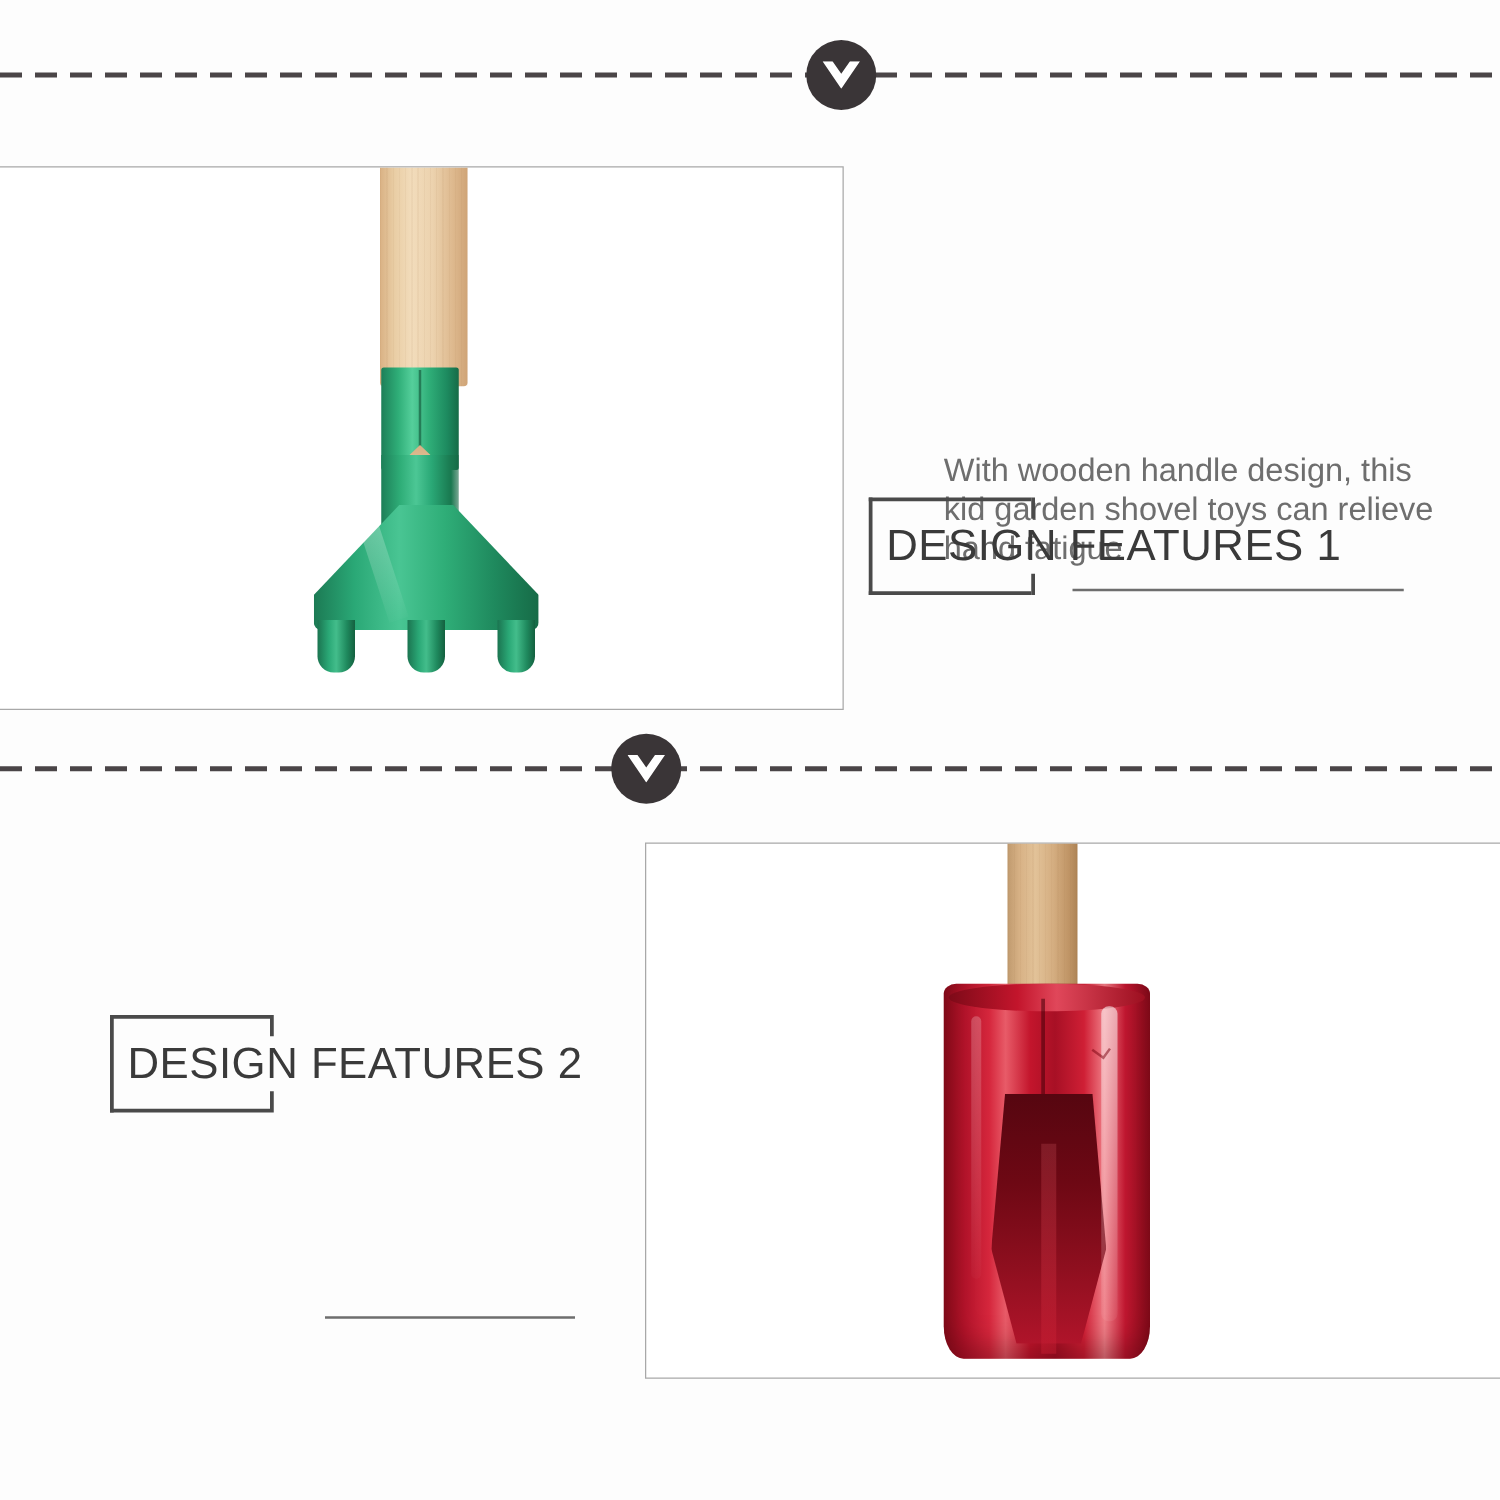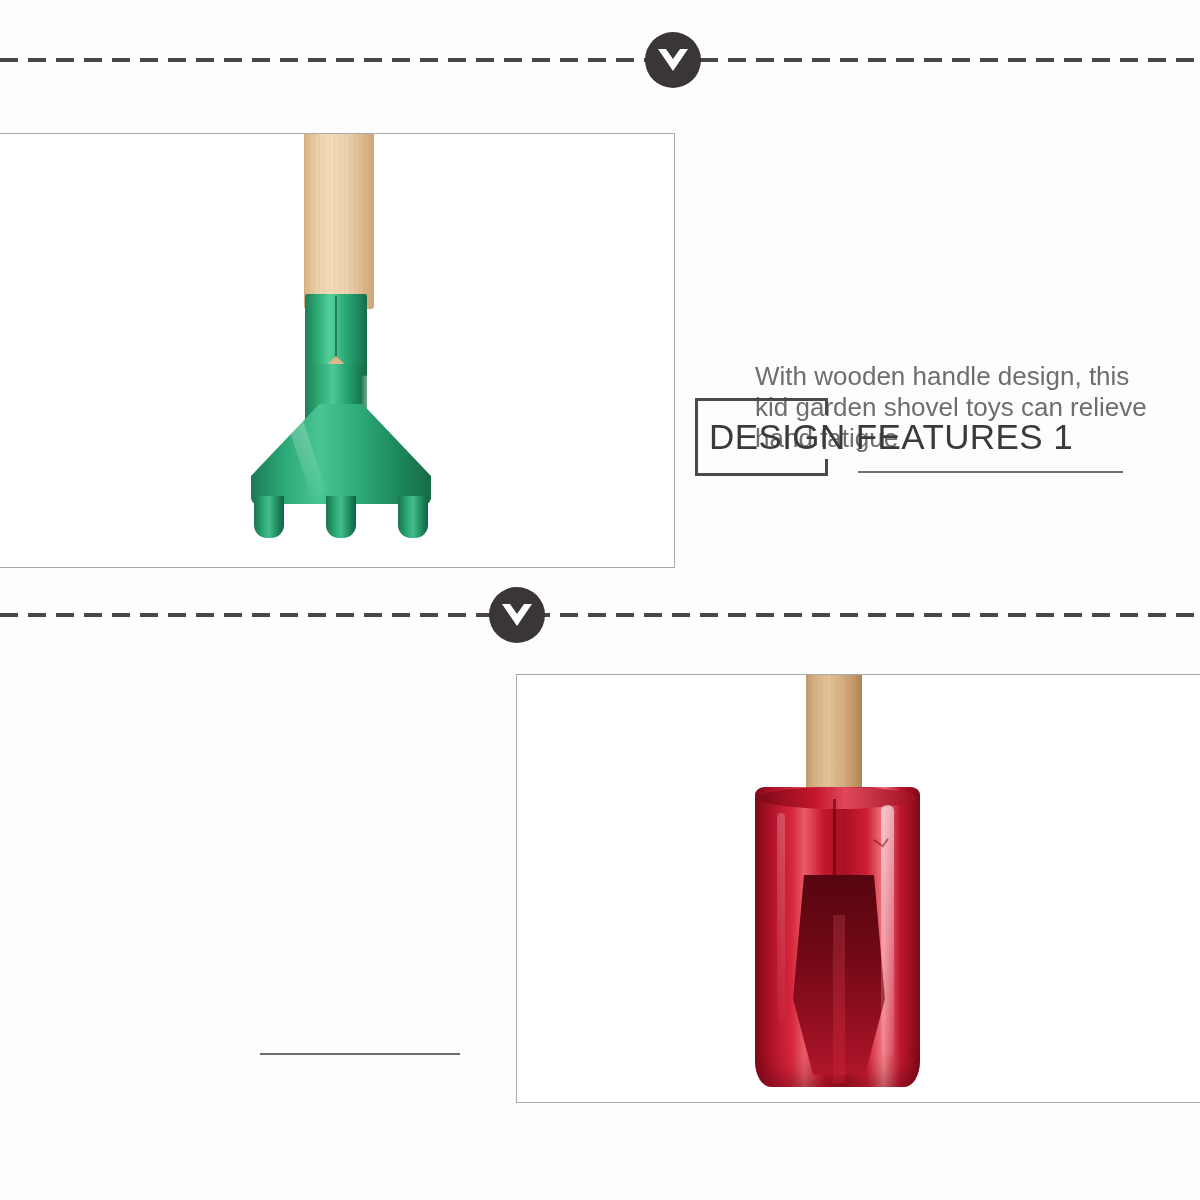--- a/index.html
+++ b/index.html
@@ -404,20 +404,28 @@
   <div class="divider divider-2"></div>
   <div class="badge badge-2">
     <span>
       <svg width="30" height="22" viewBox="0 0 30 22" aria-hidden="true">
         <polygon points="0,0 8,0 15,10 22,0 30,0 15,22" fill="#ffffff"></polygon>
       </svg>
     </span>
   </div>
 
   <div class="text-block text-block-2">
+    <div class="title-frame frame-2-title">
+      <span class="edge-left"></span>
+      <span class="edge-top"></span>
+      <span class="edge-bottom"></span>
+      <span class="stub-tr"></span>
+      <span class="stub-br"></span>
+      <span class="title-text">DESIGN FEATURES 2</span>
+    </div>
     <span class="rule rule-2"></span>
   </div>
 
   <div class="photo-frame frame-2">
     <div class="handle handle-shovel"></div>
 
     <div class="shovel">
       <div class="shovel-body"></div>
       <div class="shovel-rim"></div>
       <div class="shovel-seam"></div>

